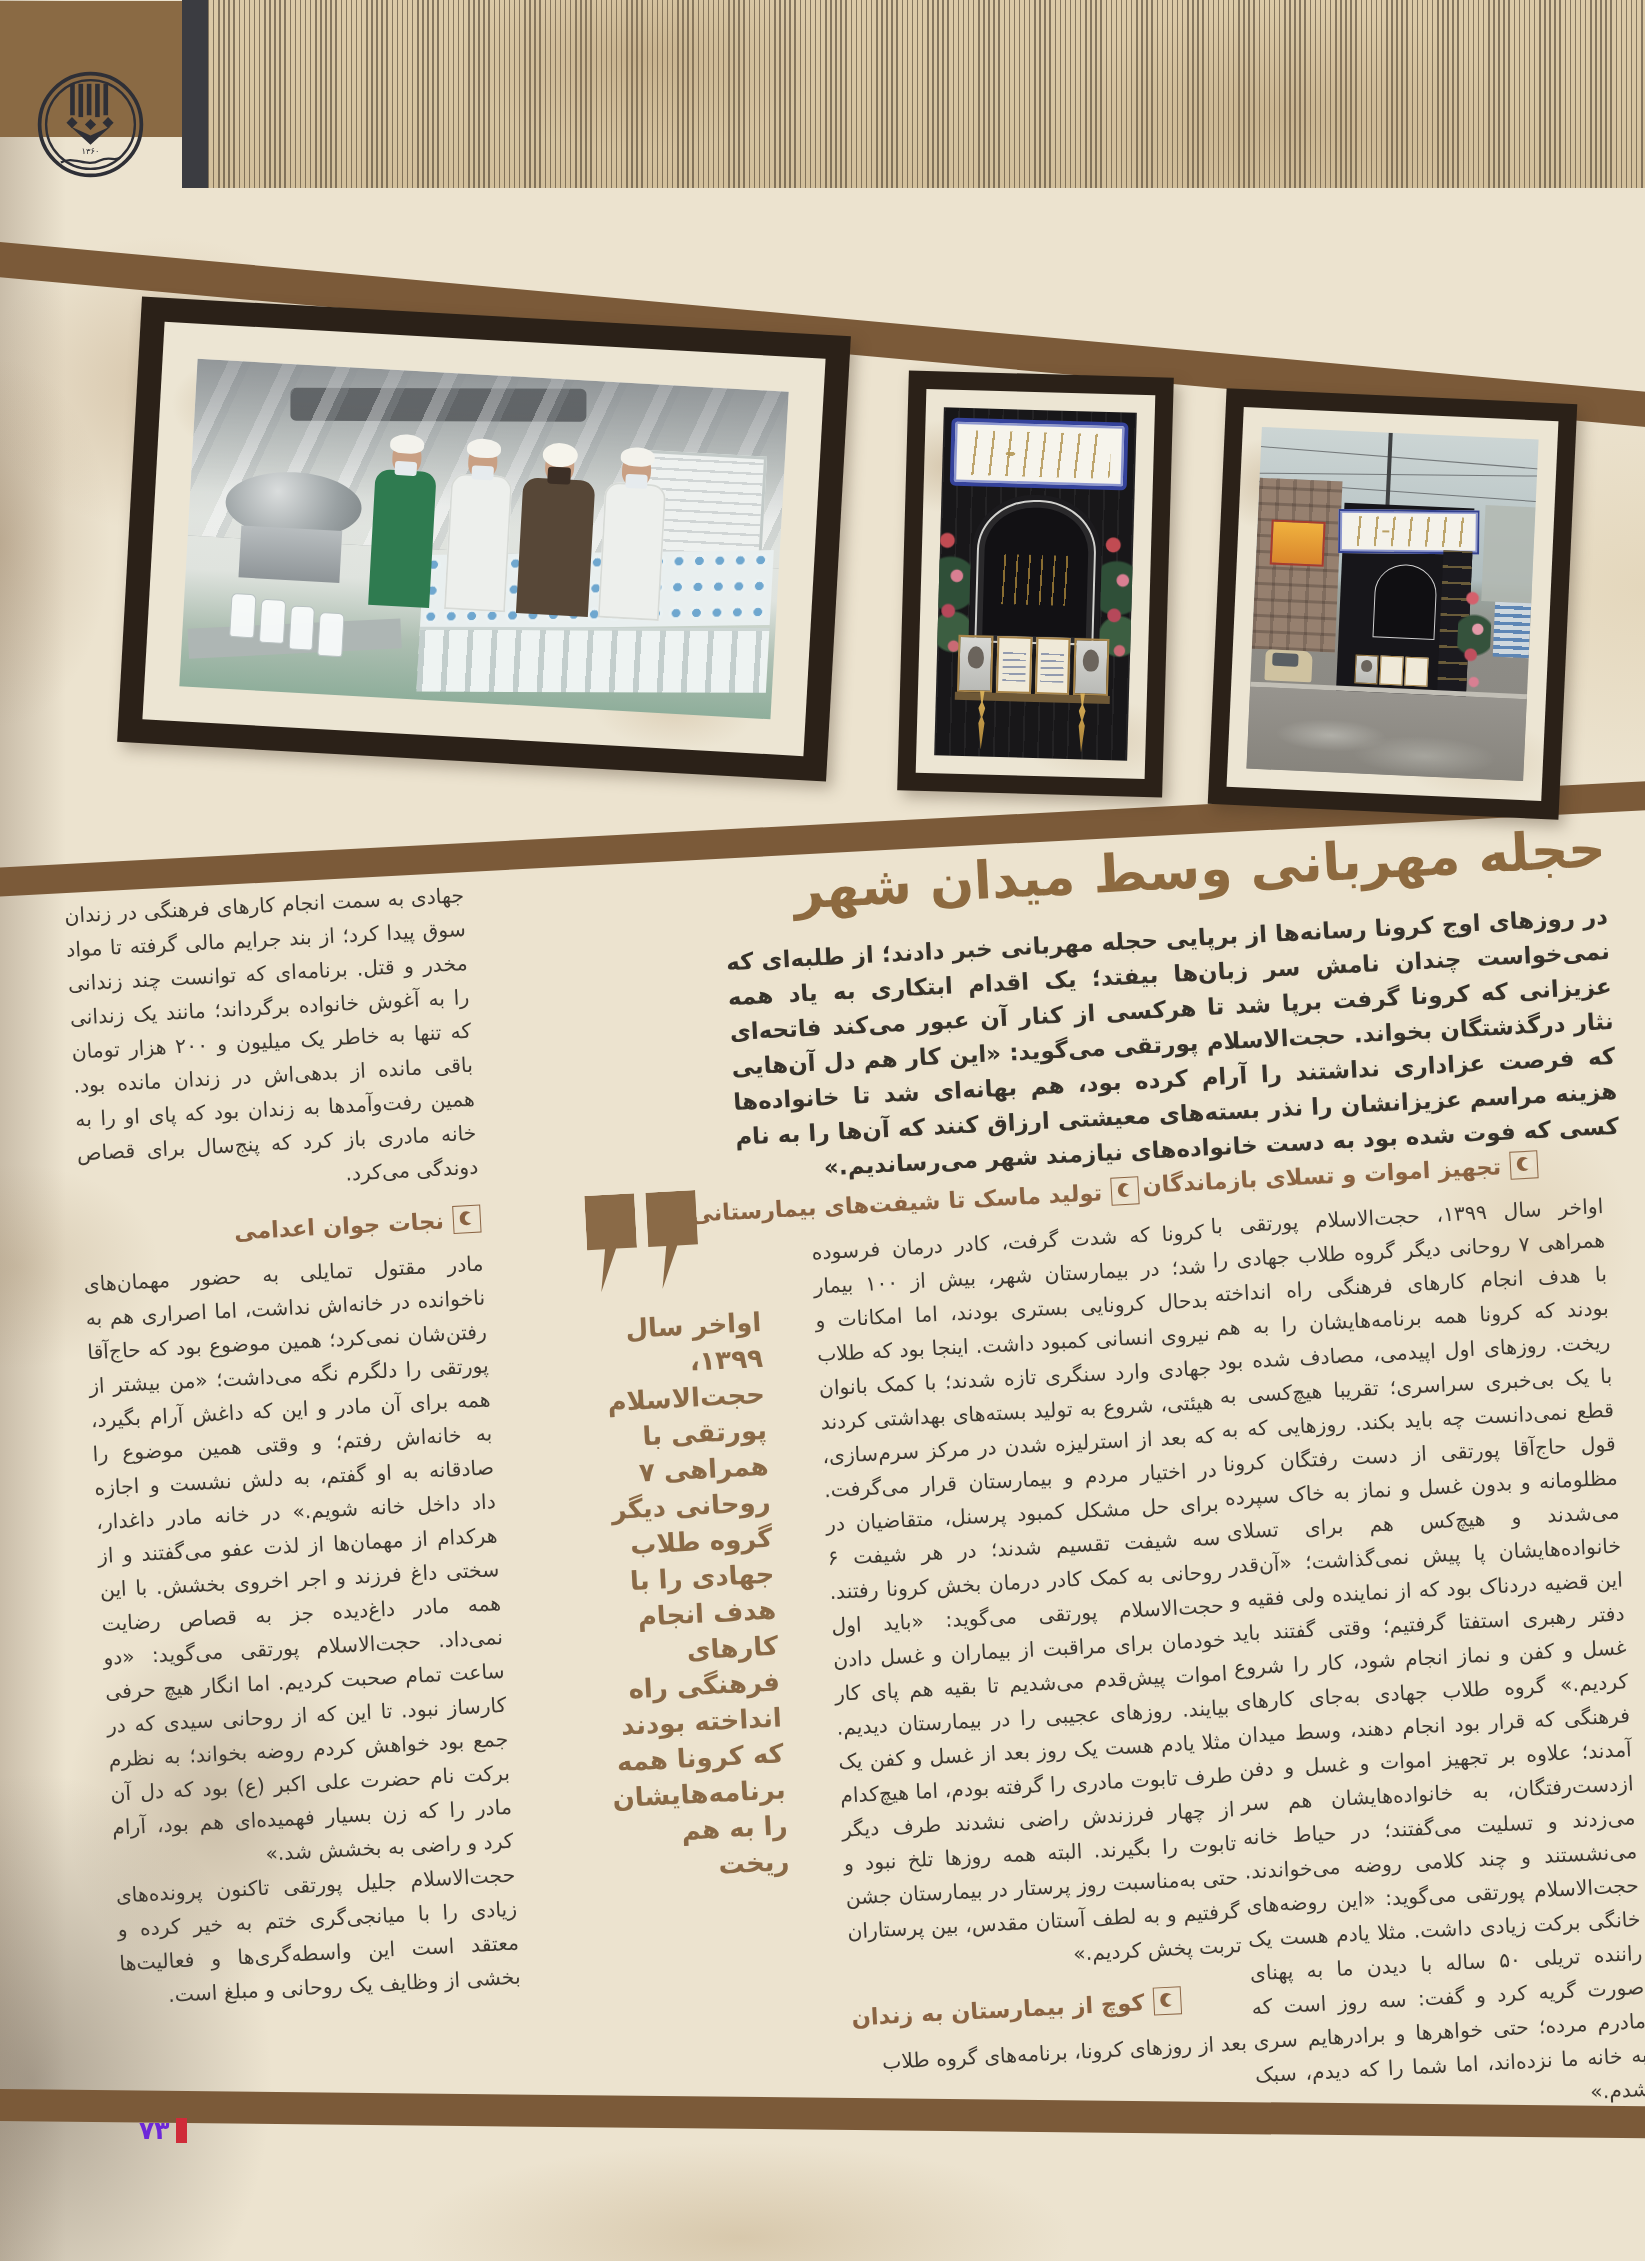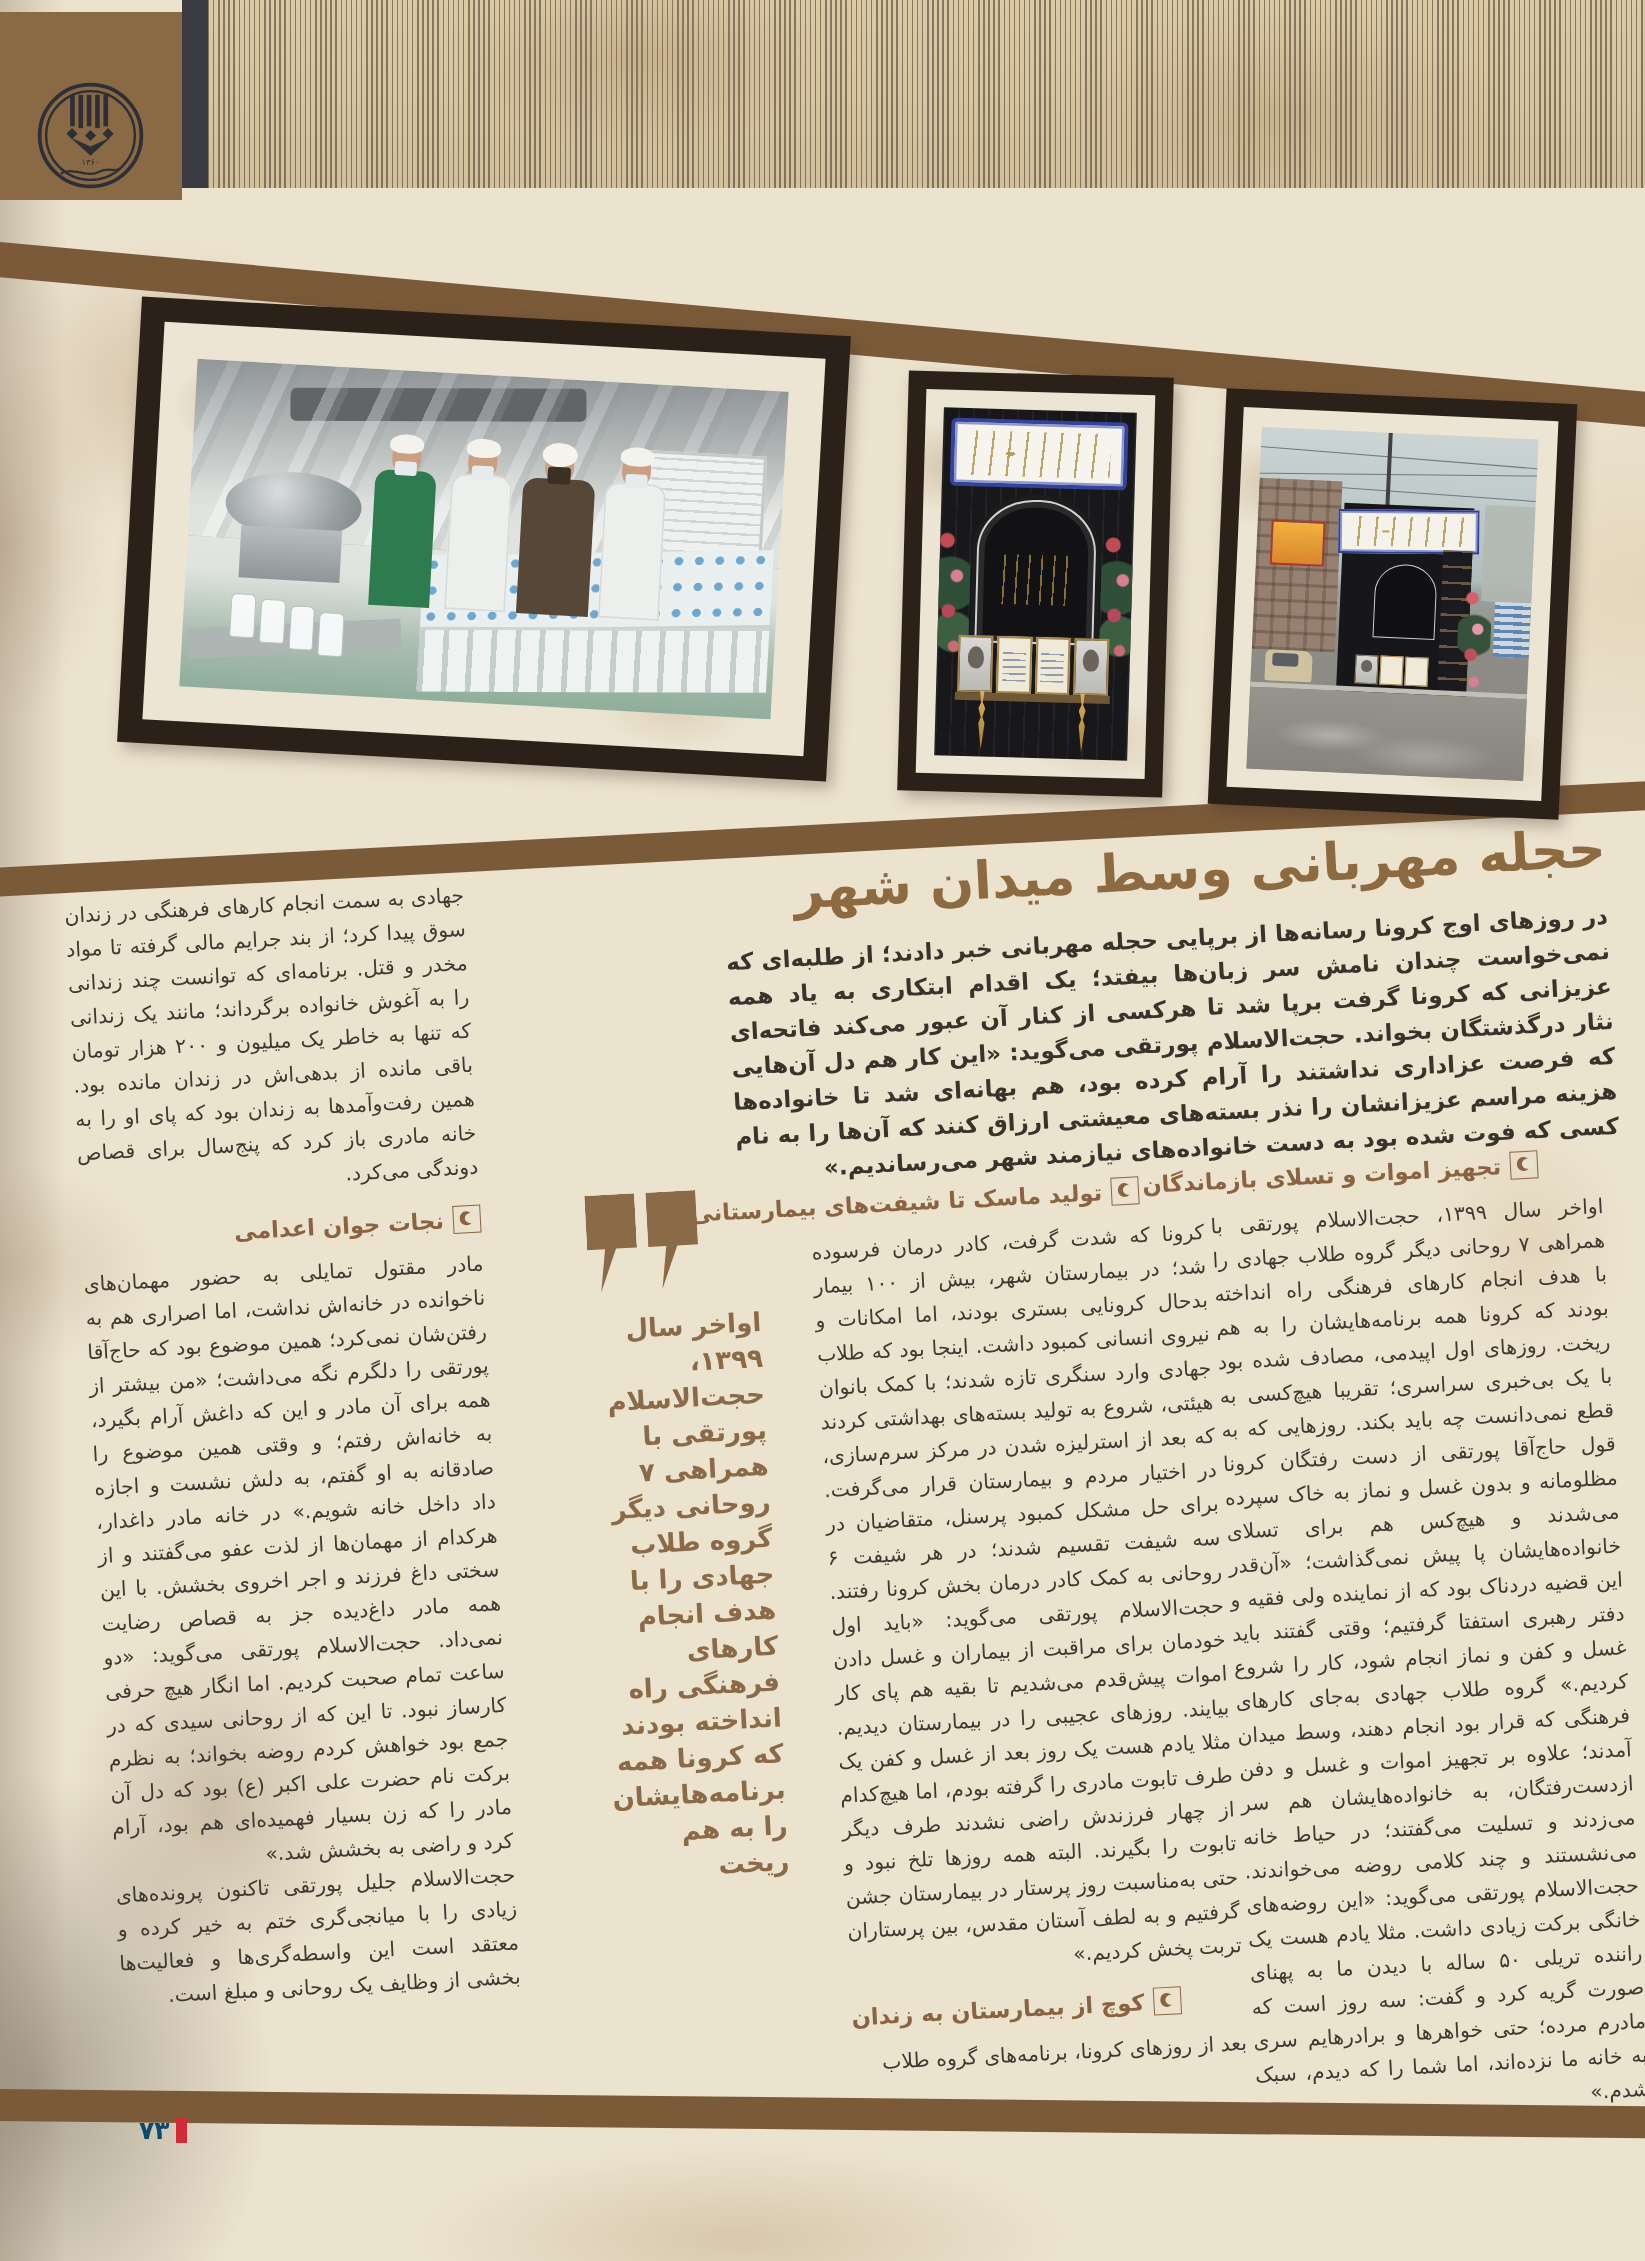--- a/index.html
+++ b/index.html
@@ -21,21 +21,21 @@
       linear-gradient(90deg, rgba(120,100,80,.30), rgba(120,100,80,0) 4%);
   }
   
   .masthead{position:absolute;left:0;top:0;width:1646px;height:188px;z-index:3}
   .stripes{position:absolute;left:208px;top:0;right:0;height:100%;
     background:
       radial-gradient(ellipse 283px 147px at 30% 30%, rgba(150,120,80,.25), transparent 65%),
       radial-gradient(ellipse 339px 170px at 75% 60%, rgba(150,120,80,.20), transparent 65%),
       repeating-linear-gradient(90deg, rgba(62,50,36,.55) 0 1.4px, rgba(0,0,0,0) 1.4px 5.1px),
       linear-gradient(#dccaa7,#d2bf9b);}
-  .logo-tile{position:absolute;left:0;top:12px;width:182px;height:188px;background:#8a6a44}
+  .logo-tile{position:absolute;left:0;top:1px;width:182px;height:136px;background:#8a6a44}
   .dark-strip{position:absolute;left:182px;top:0;width:26px;height:188px;background:#3b3c41}
   .emblem{position:absolute;left:35px;top:68px;width:111px;height:111px}
   
   .band{position:absolute;background:#7b5a39;z-index:2}
   .band-a{left:-22.6px;top:240px;width:1753px;height:35px;transform:rotate(5.2deg);transform-origin:left center}
   .band-b{left:-11.3px;top:868px;width:1697px;height:29px;transform:rotate(-3deg);transform-origin:left center}
   .band-c{left:-5.7px;top:2089px;width:1663px;height:32px;transform:rotate(.6deg);transform-origin:left center}
   
   .photo-frame{position:absolute;background:#2b2118;z-index:5;box-shadow:5.7px 6.8px 14.7px rgba(70,52,34,.35)}
   .mat{position:absolute;background:#ece5d3;
@@ -162,21 +162,21 @@
   .bracket-box::after{content:"";position:absolute;left:5.7px;top:5.1px;width:13.6px;height:13.6px;border-radius:50%;background:#8a6342}
   .bracket-box::before{content:"";position:absolute;left:11.3px;top:6.8px;width:11.3px;height:10.2px;border-radius:50%;background:#ece3cf;z-index:1}
   .col p{margin:0}
   .col .gap-top{margin-top:19px}
   .quote-marks{display:flex;gap:11.3px;justify-content:flex-start;direction:ltr;margin:0 3.4px 20.4px 0}
   .qmark{width:50px;height:97px;background:#8a6a47;
     clip-path:polygon(0 0,100% 0,100% 56%,58% 56%,24% 100%,36% 56%,0 56%)}
   .pull-quote{color:#8a6a47;font-weight:700;font-size:26px;line-height:36px;text-align:right}
   
   .pagenum{position:absolute;left:139px;top:2116px;z-index:6;display:flex;align-items:center;gap:6.8px}
-  .pagenum .num{font-size:25px;font-weight:700;color:#0c4a6e}
+  .pagenum .num{font-size:25px;font-weight:700;color:#6d28d9}
   .pagenum .marker{width:10.2px;height:25px;background:#cf2b39}
 </style>
 </head>
 <body>
 
 <div class="stains"></div>
 
 <div class="masthead">
   <div class="stripes"></div>
   <div class="logo-tile">

